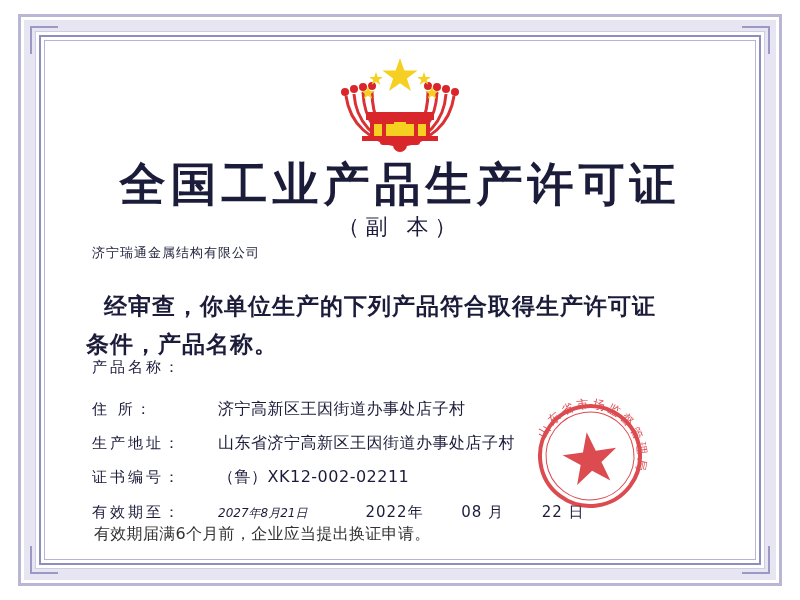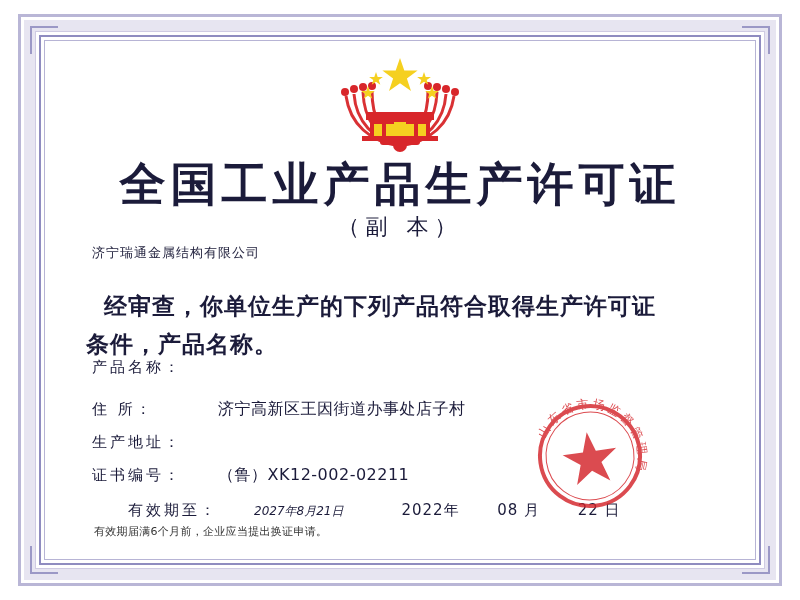--- a/index.html
+++ b/index.html
@@ -170,38 +170,37 @@
     letter-spacing: 0.5px;
     white-space: nowrap;
   }
 
   
   .date-row {
     display: flex;
     align-items: baseline;
     margin-top: 15px;
     font-family: "DejaVu Sans", sans-serif;
-    margin-left: 36px;
   }
   .date-row .field-label { width: 126px; }
   .date-row .expiry { font-size: 12px; white-space: nowrap; font-style: italic; }
   .issue-date {
     margin-left: 58px;
     font-size: 15px;
     letter-spacing: 1px;
     white-space: nowrap;
   }
   .issue-date .gap { display: inline-block; width: 26px; }
 
   .footnote {
     position: absolute;
     left: 44px;
     top: 478px;
     font-family: "DejaVu Sans", sans-serif;
-    font-size: 11px;
+    font-size: 16px;
     color: #333;
     letter-spacing: 0.3px;
   }
 
   
   .seal {
     position: absolute;
     left: 476px;
     top: 346px;
     width: 128px;
@@ -297,20 +296,21 @@
         <span class="field-label">产品名称：</span>
       </div>
 
       <div class="field-row" style="margin-top:22px">
         <span class="field-label">住    所：</span>
         <span class="field-value">济宁高新区王因街道办事处店子村</span>
       </div>
 
       <div class="field-row">
         <span class="field-label">生产地址：</span>
+        <span class="field-value">山东省济宁高新区王因街道办事处店子村</span>
       </div>
 
       <div class="field-row" style="margin-top:7px">
         <span class="field-label">证书编号：</span>
         <span class="field-value">（鲁）XK12-002-02211</span>
       </div>
 
       <div class="date-row">
         <span class="field-label">有效期至：</span>
         <span class="expiry">2027年8月21日</span>

